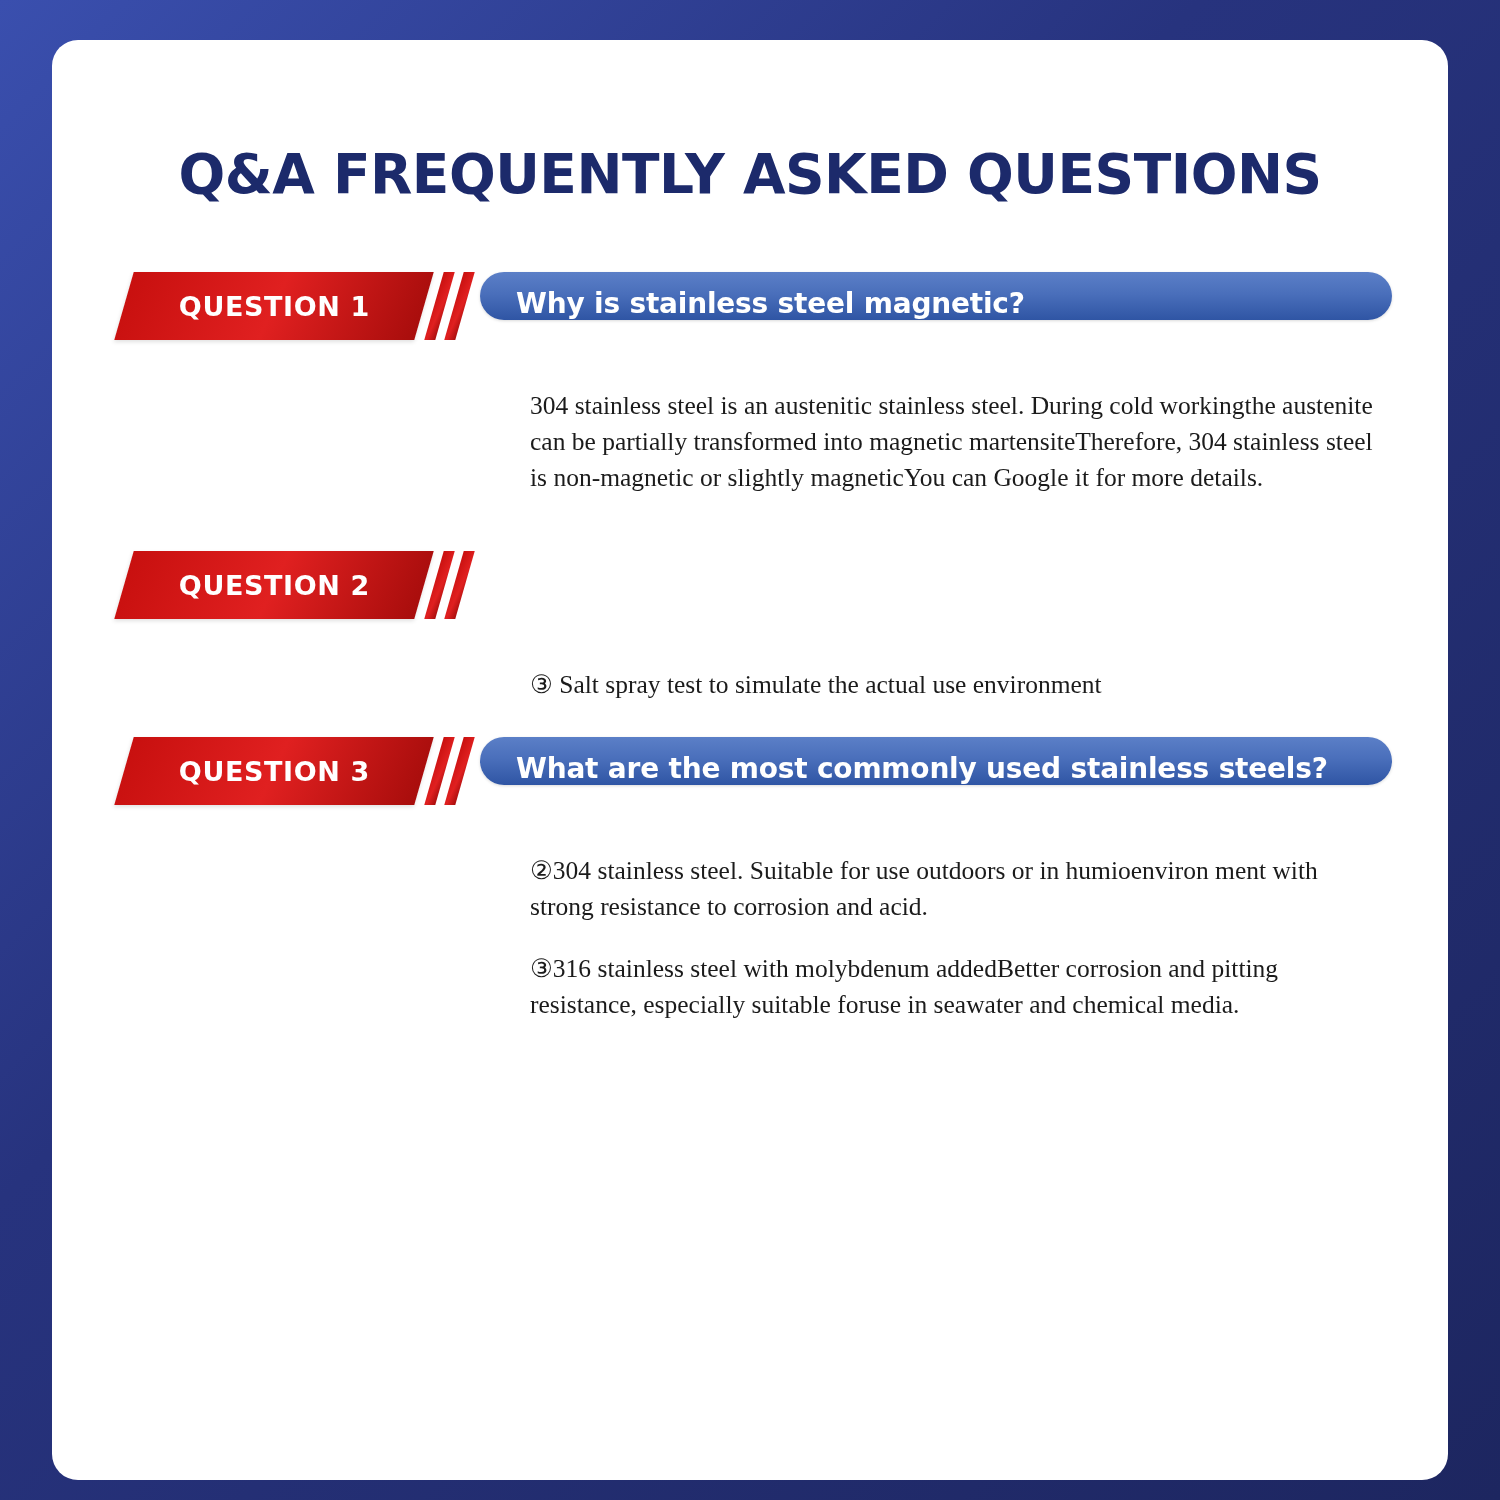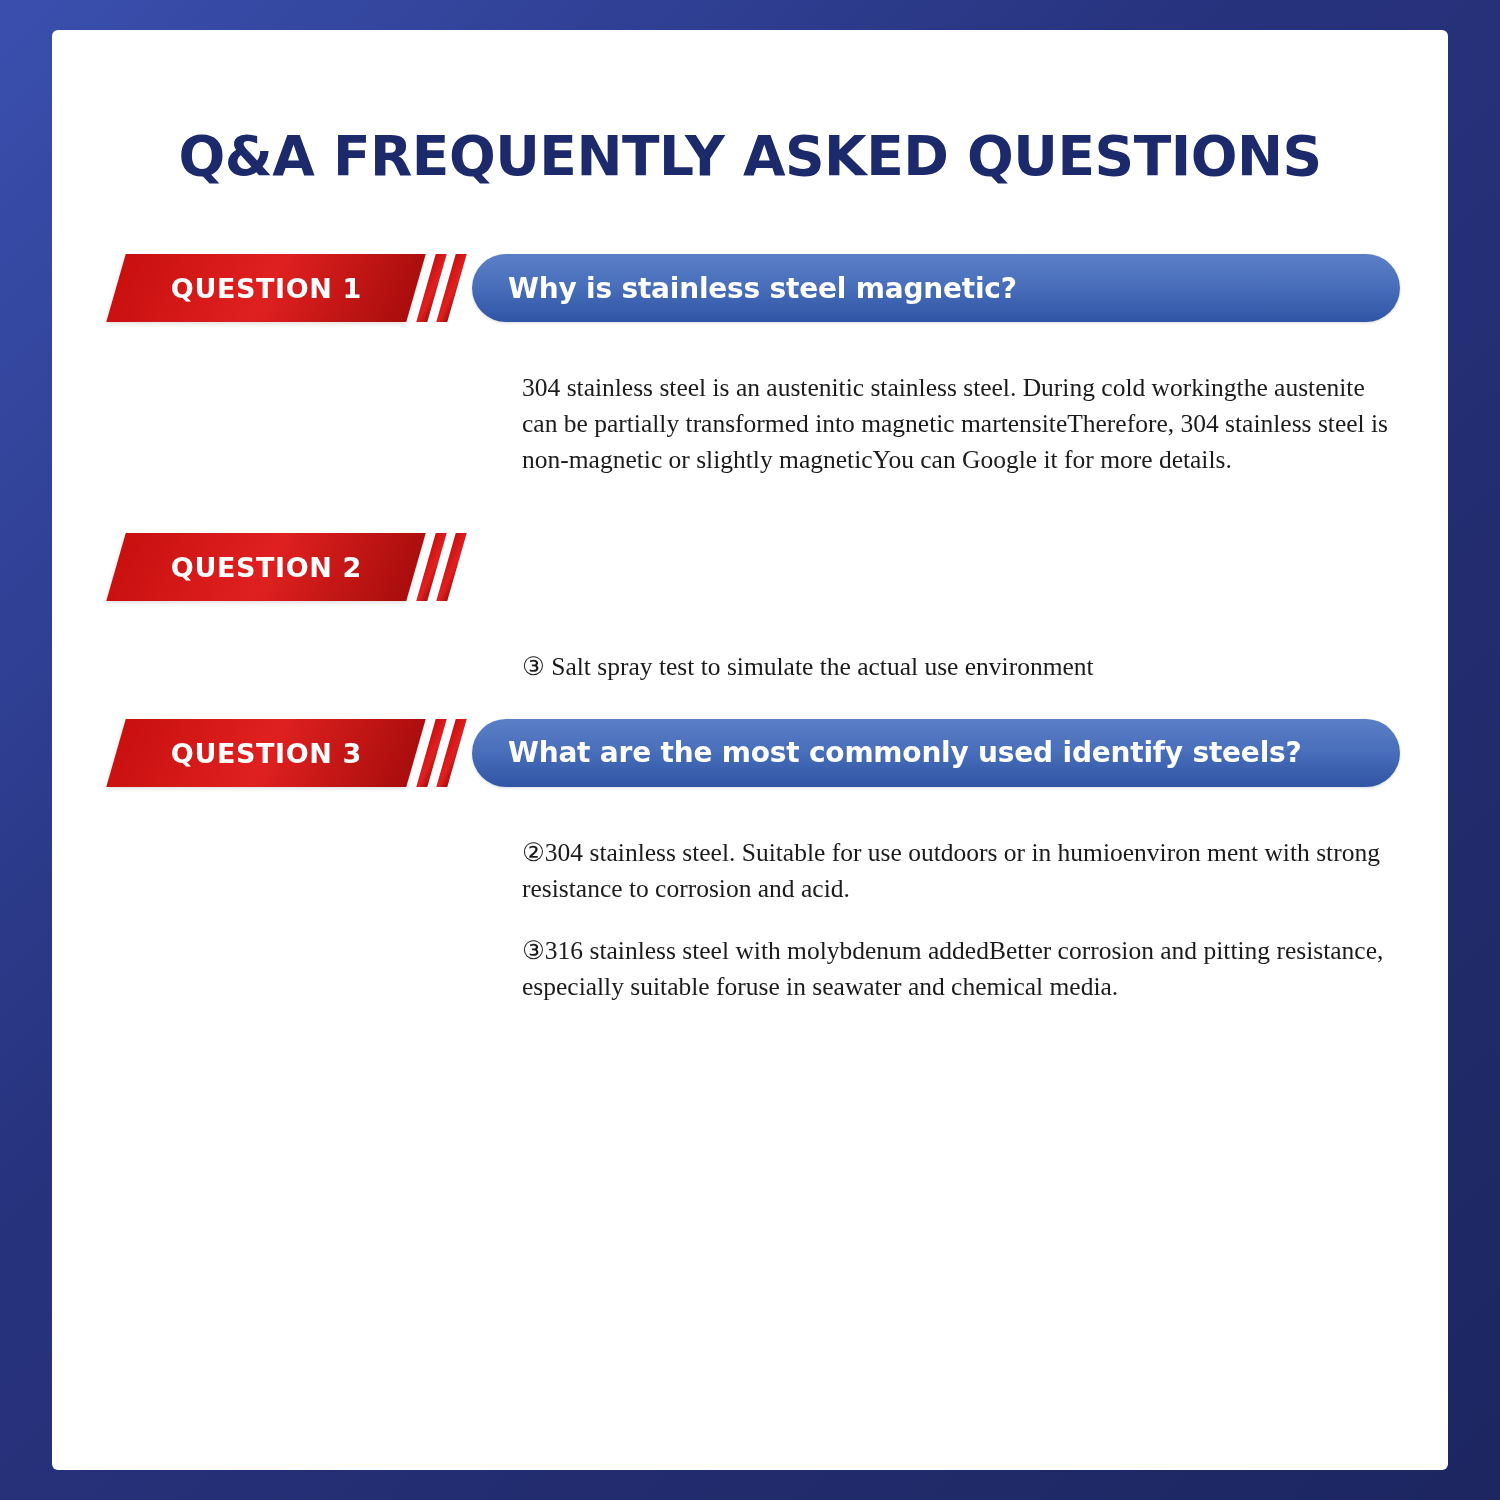--- a/index.html
+++ b/index.html
@@ -10,27 +10,27 @@
     width: 1500px;
     height: 1500px;
     font-family: "DejaVu Sans", sans-serif;
     background: #2a3a8f;
     background: linear-gradient(135deg, #3a4fae 0%, #27337e 40%, #1d2660 100%);
     overflow: hidden;
   }
   .page {
     position: absolute;
     left: 52px;
-    top: 30px;
+    top: 40px;
     width: 1396px;
     height: 1440px;
     background: #ffffff;
-    border-radius: 6px;
+    border-radius: 26px;
     box-sizing: border-box;
-    padding: 8px;
+    padding: 16px;
   }
   .title {
     margin: 0;
     padding: 86px 0 0 0;
     text-align: center;
     font-size: 55px;
     font-weight: 700;
     letter-spacing: -0.5px;
     color: #1c2a6b;
     font-family: "DejaVu Sans", sans-serif;
@@ -74,25 +74,25 @@
     transform: skewX(-16deg);
   }
   .slash.s1 { left: 366px; }
   .slash.s2 { left: 386px; }
 
   
   .pill {
     position: absolute;
     left: 412px;
     right: 40px;
-    height: 68px;
+    height: 48px;
     border-radius: 34px;
     background: linear-gradient(180deg, #5b7fc7 0%, #4a6fbb 45%, #2f55a4 100%);
     display: flex;
-    align-items: center;
+    align-items: flex-end;
     box-shadow: 0 1px 3px rgba(0,0,0,0.15);
   }
   .pill-label {
     color: #ffffff;
     font-size: 28px;
     font-weight: 700;
     padding-left: 36px;
     letter-spacing: -0.2px;
     white-space: nowrap;
   }
@@ -151,21 +151,21 @@
   </div>
 
   <div class="qblock" style="margin-top:34px;">
     <div class="qrow">
       <div class="tag">
         <span class="tag-label">QUESTION 3</span>
       </div>
       <div class="slash s1"></div>
       <div class="slash s2"></div>
       <div class="pill">
-        <span class="pill-label">What are the most commonly used identify steels?</span>
+        <span class="pill-label">What are the most commonly used stainless steels?</span>
       </div>
     </div>
     <div class="gap-a"></div>
     <div class="answer">
       <p>②304 stainless steel. Suitable for use outdoors or in humioenviron ment  with strong resistance to corrosion and acid.</p>
       <p>③316 stainless steel with molybdenum addedBetter corrosion and pitting resistance, especially suitable foruse in seawater and chemical media.</p>
     </div>
   </div>
 
 </div>

